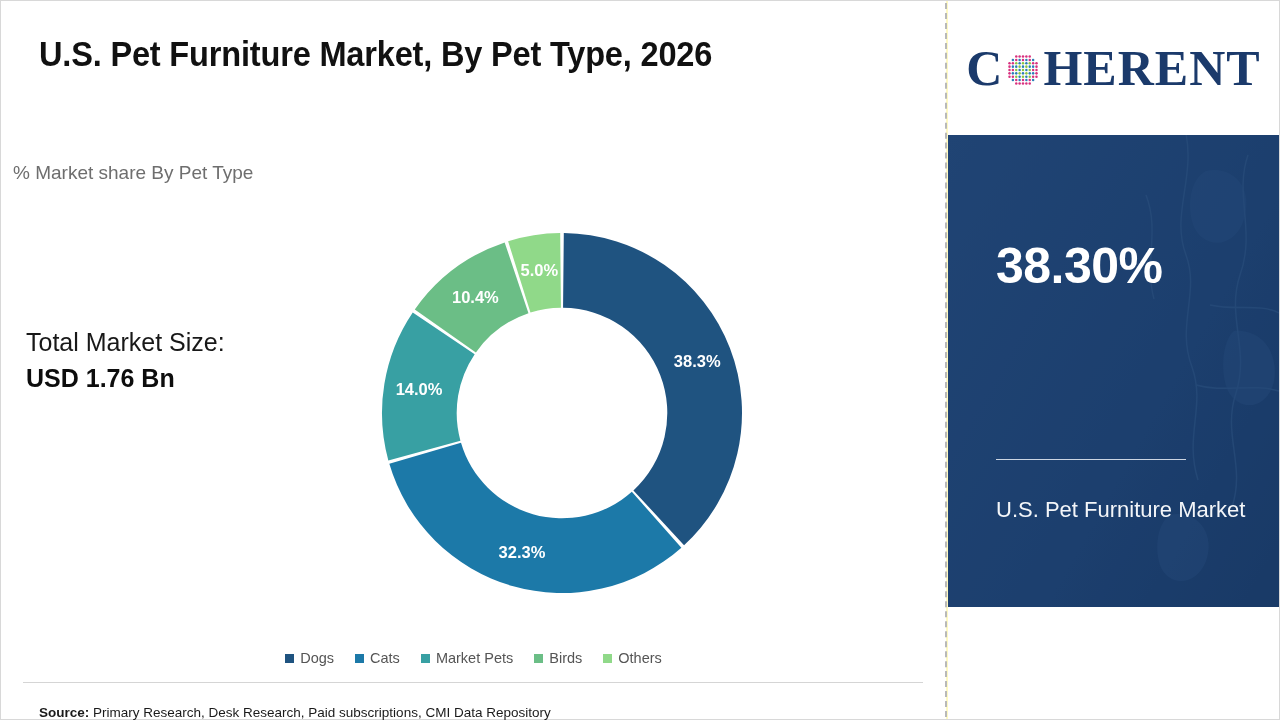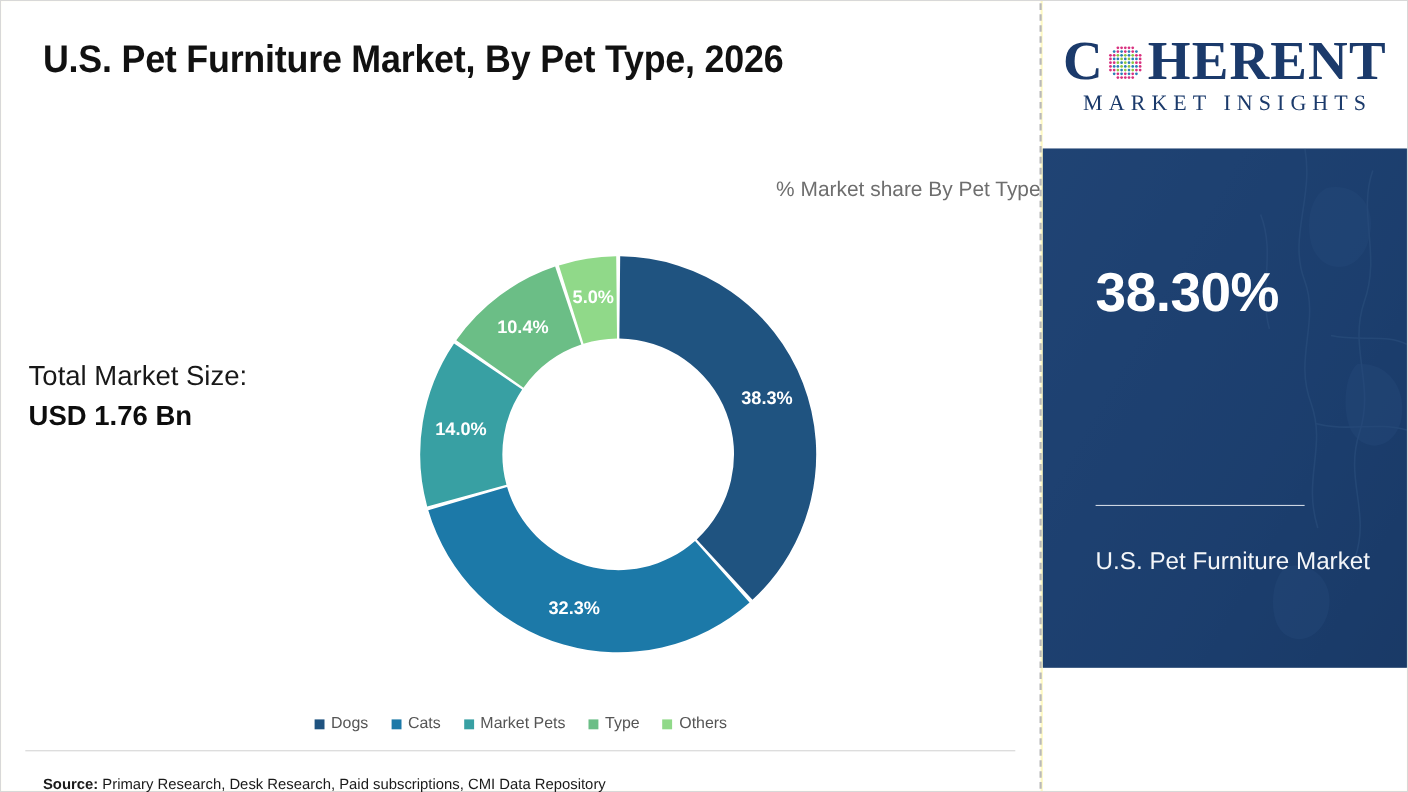--- a/index.html
+++ b/index.html
@@ -34,23 +34,23 @@
     color:#111111;
     letter-spacing:-0.2px;
     font-family:"Liberation Sans Narrow","Liberation Sans", sans-serif;
     transform:scaleX(0.93);
     transform-origin:left top;
     white-space:nowrap;
   }
 
   #chart-subtitle {
     position:absolute;
-    left:0; top:161px;
+    left:12px; top:161px;
     width:945px;
-    text-align:right;
+    text-align:left;
     font-size:19px;
     color:#6e6e6e;
     font-weight:400;
   }
 
   
   #total-market-block {
     position:absolute;
     left:25px; top:323px;
     width:300px;
@@ -275,21 +275,21 @@
         <div class="legend-item">
           <span class="legend-swatch" style="background: rgb(28, 121, 168);"></span>
           <span class="legend-label">Cats</span>
         </div>
         <div class="legend-item">
           <span class="legend-swatch" style="background: rgb(56, 160, 163);"></span>
           <span class="legend-label">Market Pets</span>
         </div>
         <div class="legend-item">
           <span class="legend-swatch" style="background: rgb(107, 190, 134);"></span>
-          <span class="legend-label">Type</span>
+          <span class="legend-label">Birds</span>
         </div>
         <div class="legend-item">
           <span class="legend-swatch" style="background: rgb(144, 217, 137);"></span>
           <span class="legend-label">Others</span>
         </div>
       </div>
 
     <div id="footer-rule"></div>
     <div id="footer-source">
       <b>Source:</b><span> Primary Research, Desk Research, Paid subscriptions, CMI Data Repository</span>
@@ -369,21 +369,20 @@
             <circle cx="27.1" cy="30.65" r="1.32" fill="#d8317f"></circle>
             <circle cx="30.65" cy="30.65" r="1.32" fill="#2b7fb8"></circle>
             <circle cx="12.9" cy="34.2" r="1.32" fill="#d8317f"></circle>
             <circle cx="16.45" cy="34.2" r="1.32" fill="#d8317f"></circle>
             <circle cx="20" cy="34.2" r="1.32" fill="#d8317f"></circle>
             <circle cx="23.55" cy="34.2" r="1.32" fill="#d8317f"></circle>
             <circle cx="27.1" cy="34.2" r="1.32" fill="#d8317f"></circle>
           </svg>
         <span class="logo-word">HERENT</span>
       </div>
-      <div id="logo-bottom">MARKET INSIGHTS</div>
     </div>
 
     <div id="blue-panel">
       <svg id="blue-panel-bg" viewBox="0 0 331 584" preserveAspectRatio="none">
         <defs>
           <linearGradient id="pgrad" x1="0" y1="0" x2="1" y2="1">
             <stop offset="0%" stop-color="#24497a"></stop>
             <stop offset="55%" stop-color="#1c3f6e"></stop>
             <stop offset="100%" stop-color="#16335c"></stop>
           </linearGradient>

